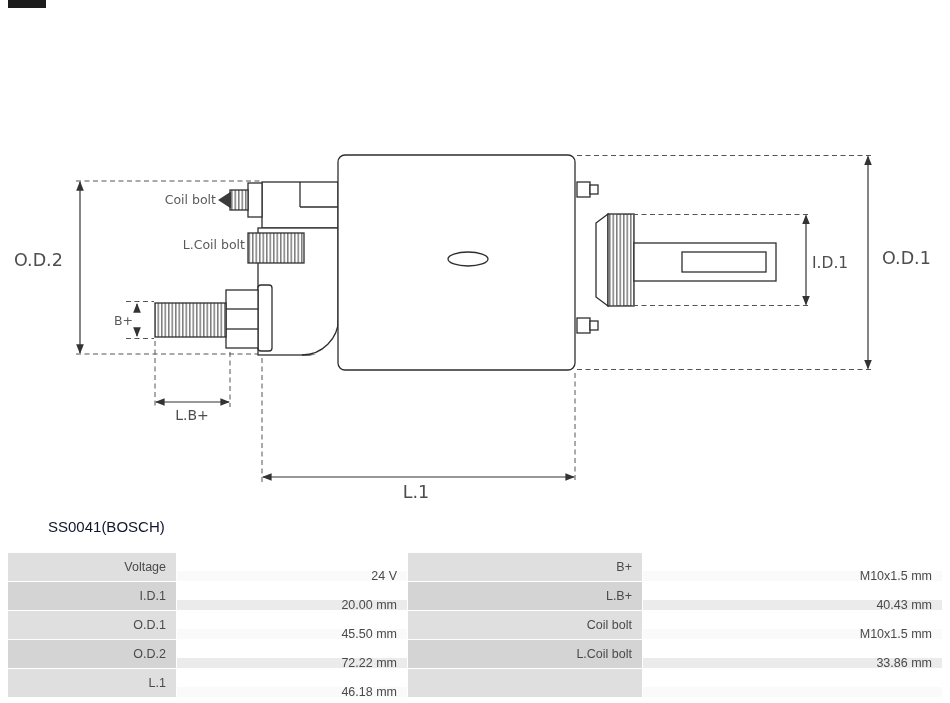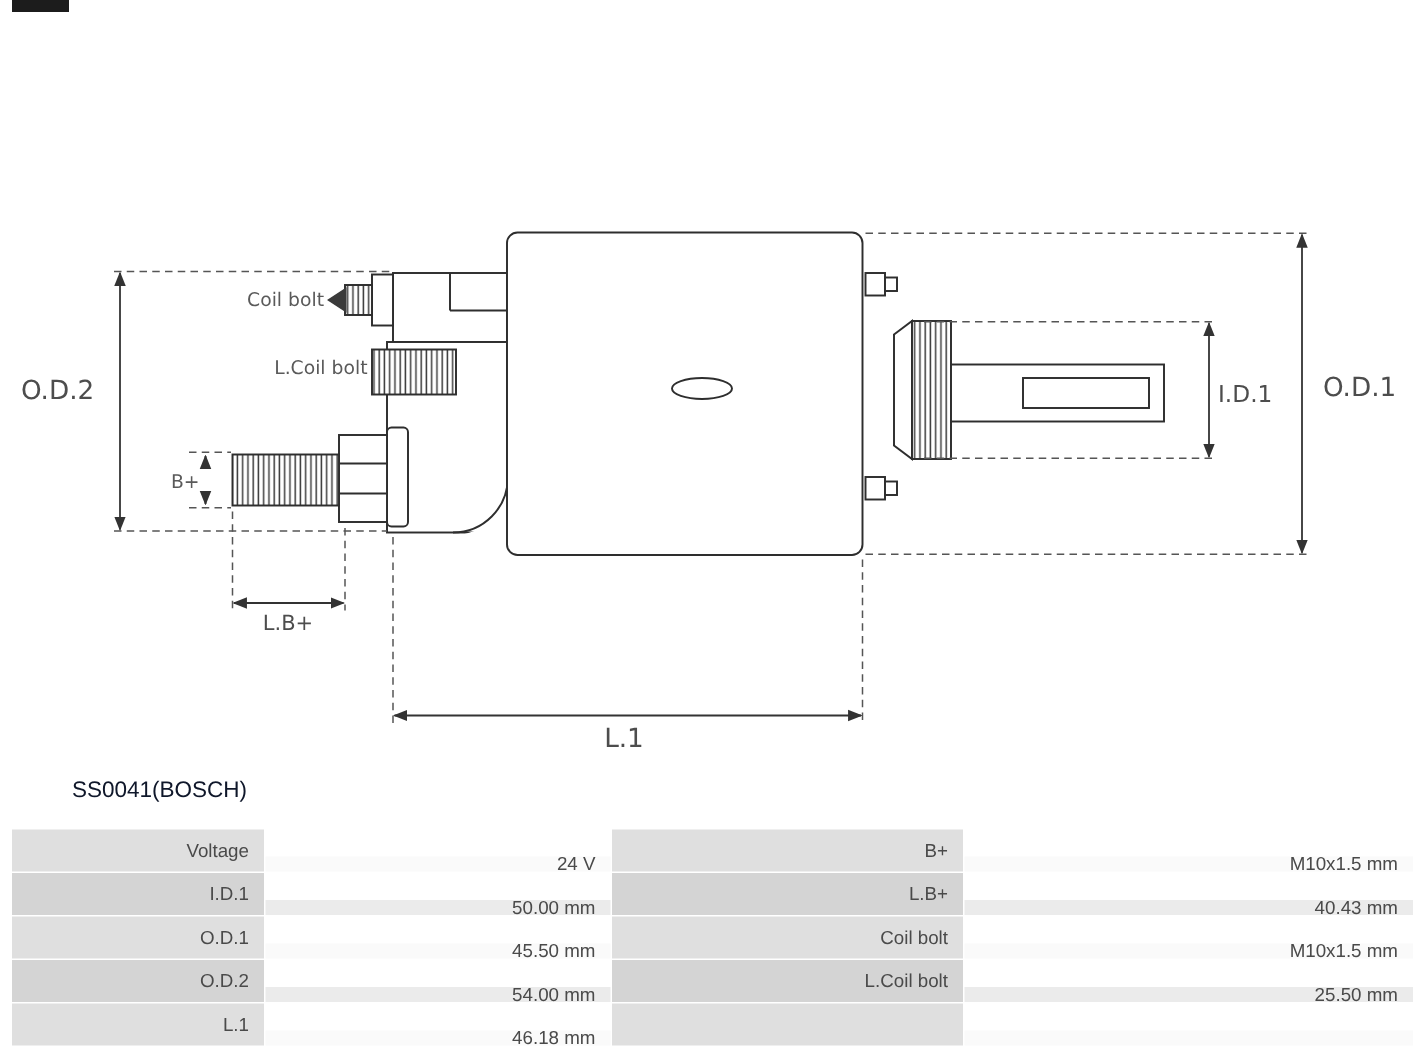--- a/index.html
+++ b/index.html
@@ -134,35 +134,35 @@
 
 <div class="spec-table">
   <div class="srow">
     <div class="cell lbl">Voltage</div>
     <div class="cell val">24 V</div>
     <div class="cell lbl">B+</div>
     <div class="cell val">M10x1.5 mm</div>
   </div>
   <div class="srow">
     <div class="cell lbl">I.D.1</div>
-    <div class="cell val">50.00 mm</div>
+    <div class="cell val">20.00 mm</div>
     <div class="cell lbl">L.B+</div>
     <div class="cell val">40.43 mm</div>
   </div>
   <div class="srow">
     <div class="cell lbl">O.D.1</div>
     <div class="cell val">45.50 mm</div>
     <div class="cell lbl">Coil bolt</div>
     <div class="cell val">M10x1.5 mm</div>
   </div>
   <div class="srow">
     <div class="cell lbl">O.D.2</div>
-    <div class="cell val">54.00 mm</div>
+    <div class="cell val">72.22 mm</div>
     <div class="cell lbl">L.Coil bolt</div>
-    <div class="cell val">25.50 mm</div>
+    <div class="cell val">33.86 mm</div>
   </div>
   <div class="srow">
     <div class="cell lbl">L.1</div>
     <div class="cell val">46.18 mm</div>
     <div class="cell lbl"></div>
     <div class="cell val"></div>
   </div>
 </div>
 
 </body></html>

